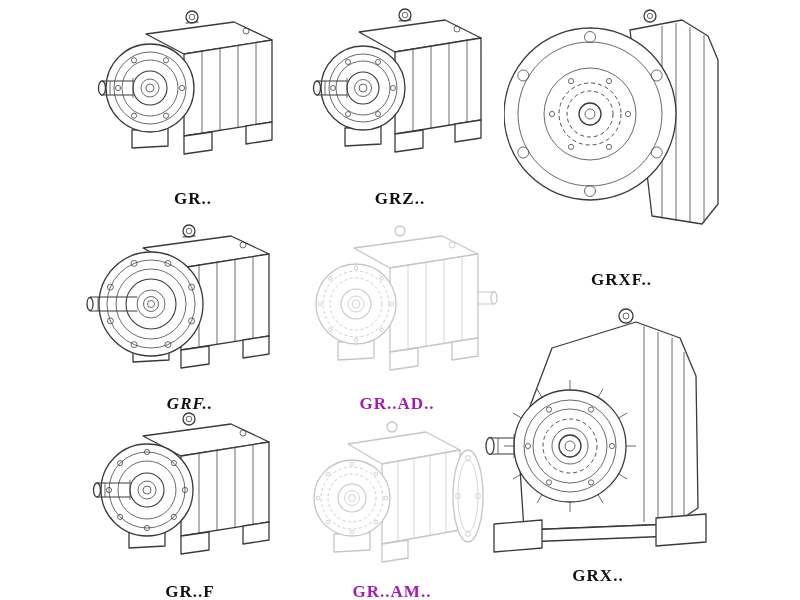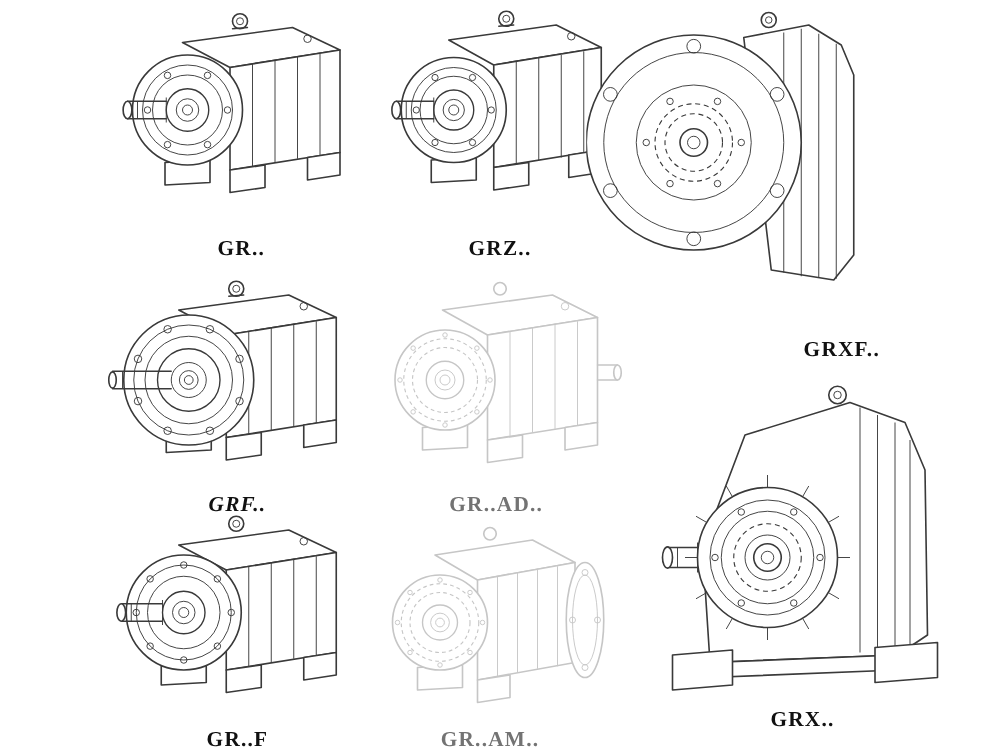--- a/index.html
+++ b/index.html
@@ -24,21 +24,21 @@
   
   .face{fill:#ffffff;stroke:#3a3a3a;stroke-width:1.3;stroke-linejoin:round;}
   .draw{fill:none;stroke:#3a3a3a;stroke-width:1.1;stroke-linecap:round;stroke-linejoin:round;}
   .thin{fill:none;stroke:#3a3a3a;stroke-width:0.75;}
   .teeth{fill:none;stroke:#3a3a3a;stroke-width:0.9;stroke-dasharray:4 3;}
   
   .ghost .face{stroke:#c6c6c6;}
   .ghost .draw{stroke:#c6c6c6;}
   .ghost .thin{stroke:#c6c6c6;}
   .ghost .teeth{stroke:#c6c6c6;stroke-dasharray:3 2.5;}
-  .ghost .caption{color:#737373;}
+  .ghost .caption{color:#a21caf;}
 </style>
 </head>
 <body>
 
 <div class="fig" style="left:88px;top:2px;width:210px;">
   <svg width="210" height="185" viewBox="0 0 210 185">
     <path class="face" d="M58,32 L146,20 L184,38 L96,52 Z"></path>
     <path class="face" d="M96,52 L184,38 L184,120 L96,134 Z"></path>
     <path class="thin" d="M114,49 L114,131 M132,46 L132,128 M150,43 L150,125 M168,41 L168,123"></path>
     <path class="face" d="M44,128 L80,126 L80,144 L44,146 Z"></path>
@@ -91,21 +91,21 @@
     <circle class="draw" cx="58" cy="86" r="16"></circle>
     <circle class="thin" cx="58" cy="86" r="8.5"></circle>
     <circle class="thin" cx="58" cy="86" r="4"></circle>
     <path class="draw" d="M12,79 L42,79 M12,93 L42,93"></path>
     <ellipse class="face" cx="12" cy="86" rx="3.5" ry="7"></ellipse>
     <path class="thin" d="M20,79 L20,93 M42,76 L42,96"></path>
   </svg>
   <div class="caption">GRZ..</div>
 </div>
 
-<div class="fig" style="left:469px;top:4px;width:235px;align-items:flex-end;">
+<div class="fig" style="left:504px;top:4px;width:235px;">
   <svg width="235" height="240" viewBox="0 0 235 240">
     <path class="face" d="M126,26 L178,16 L204,32 L214,56 L214,200 L198,220 L148,212 Z"></path>
     <path class="thin" d="M158,22 L158,214 M172,19 L172,217 M186,23 L186,218 M200,31 L200,219"></path>
     <circle class="face" cx="146" cy="12" r="6"></circle>
     <circle class="thin" cx="146" cy="12" r="2.6"></circle>
     <circle class="face" cx="86" cy="110" r="86"></circle>
     <circle class="thin" cx="86" cy="110" r="72"></circle>
     <circle class="thin" cx="152.7" cy="148.5" r="5.5"></circle>
       <circle class="thin" cx="86" cy="187" r="5.5"></circle>
     <circle class="thin" cx="19.3" cy="148.5" r="5.5"></circle>
@@ -248,21 +248,21 @@
       <circle class="thin" cx="60" cy="56" r="1.8"></circle>
     <circle class="thin" cx="84" cy="66" r="1.8"></circle>
       <circle class="thin" cx="94" cy="90" r="1.8"></circle>
     <circle class="draw" cx="60" cy="90" r="14"></circle>
     <circle class="thin" cx="60" cy="90" r="7.5"></circle>
     <circle class="thin" cx="60" cy="90" r="3.5"></circle>
   </svg>
   <div class="caption">GR..AM..</div>
 </div>
 
-<div class="fig" style="left:522px;top:296px;width:240px;">
+<div class="fig" style="left:478px;top:296px;width:240px;">
   <svg width="240" height="268" viewBox="0 0 240 268">
     <path class="face" d="M74,52 L158,26 L202,42 L218,80 L220,212 L196,228 L46,234 L40,142 Z"></path>
     <path class="thin" d="M166,30 L166,226 M180,36 L180,224 M194,42 L194,222 M206,56 L206,220"></path>
     <path class="face" d="M46,234 L196,228 L196,240 L46,246 Z"></path>
     <path class="face" d="M16,228 L64,224 L64,252 L16,256 Z"></path>
     <path class="face" d="M178,222 L228,218 L228,246 L178,250 Z"></path>
     <circle class="face" cx="148" cy="20" r="7"></circle>
     <circle class="thin" cx="148" cy="20" r="3"></circle>
     <path class="thin" d="M148,150 L158,150 M140.5,178 L149.2,183 M120,198.5 L125,207.2 M92,206 L92,216 M64,198.5 L59,207.2 M43.5,178 L34.8,183 M36,150 L26,150 M43.5,122 L34.8,117 M64,101.5 L59,92.8 M92,94 L92,84 M120,101.5 L125,92.8 M140.5,122 L149.2,117"></path>
     <circle class="face" cx="92" cy="150" r="56"></circle>

